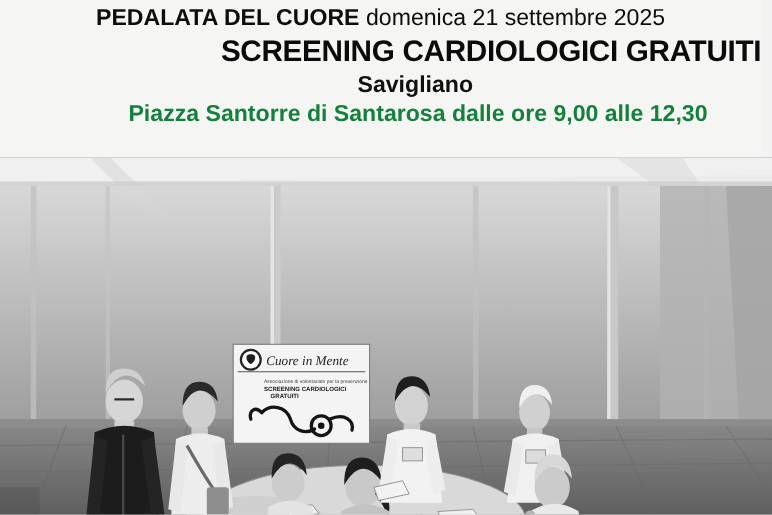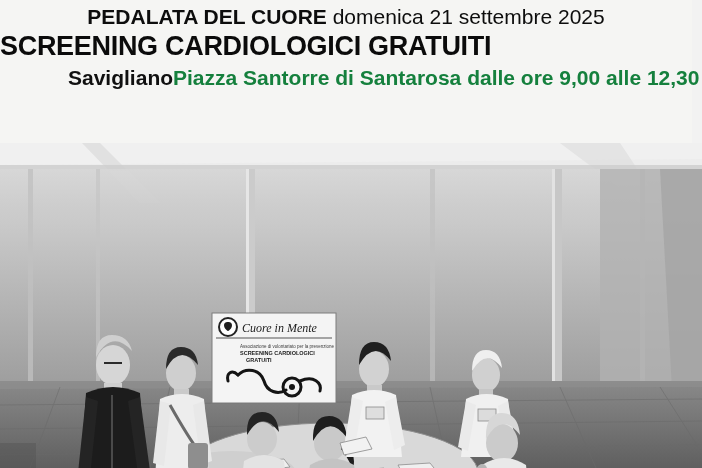--- a/index.html
+++ b/index.html
@@ -36,37 +36,38 @@
     font-weight: bold;
     letter-spacing: 0px;
     color: #0d0d0d;
     line-height: 26px;
     white-space: nowrap;
   }
   .headline-1 .thin {
     font-weight: normal;
   }
   .headline-2 {
-    text-align: left;
+    text-align: right;
     font-size: 27px;
     font-weight: bold;
     color: #0b0b0b;
     line-height: 32px;
     letter-spacing: -0.3px;
     white-space: nowrap;
   }
   .rows {
     margin-top: 3px;
     padding-left: 68px;
   }
   .prow {
     display: flex;
     align-items: center;
     line-height: 26px;
     white-space: nowrap;
+    flex-direction: column;
   }
   .prow .city {
     width: 110px;
     font-size: 21px;
     font-weight: bold;
     color: #101010;
   }
   .prow .detail {
     font-size: 21px;
     font-weight: bold;

